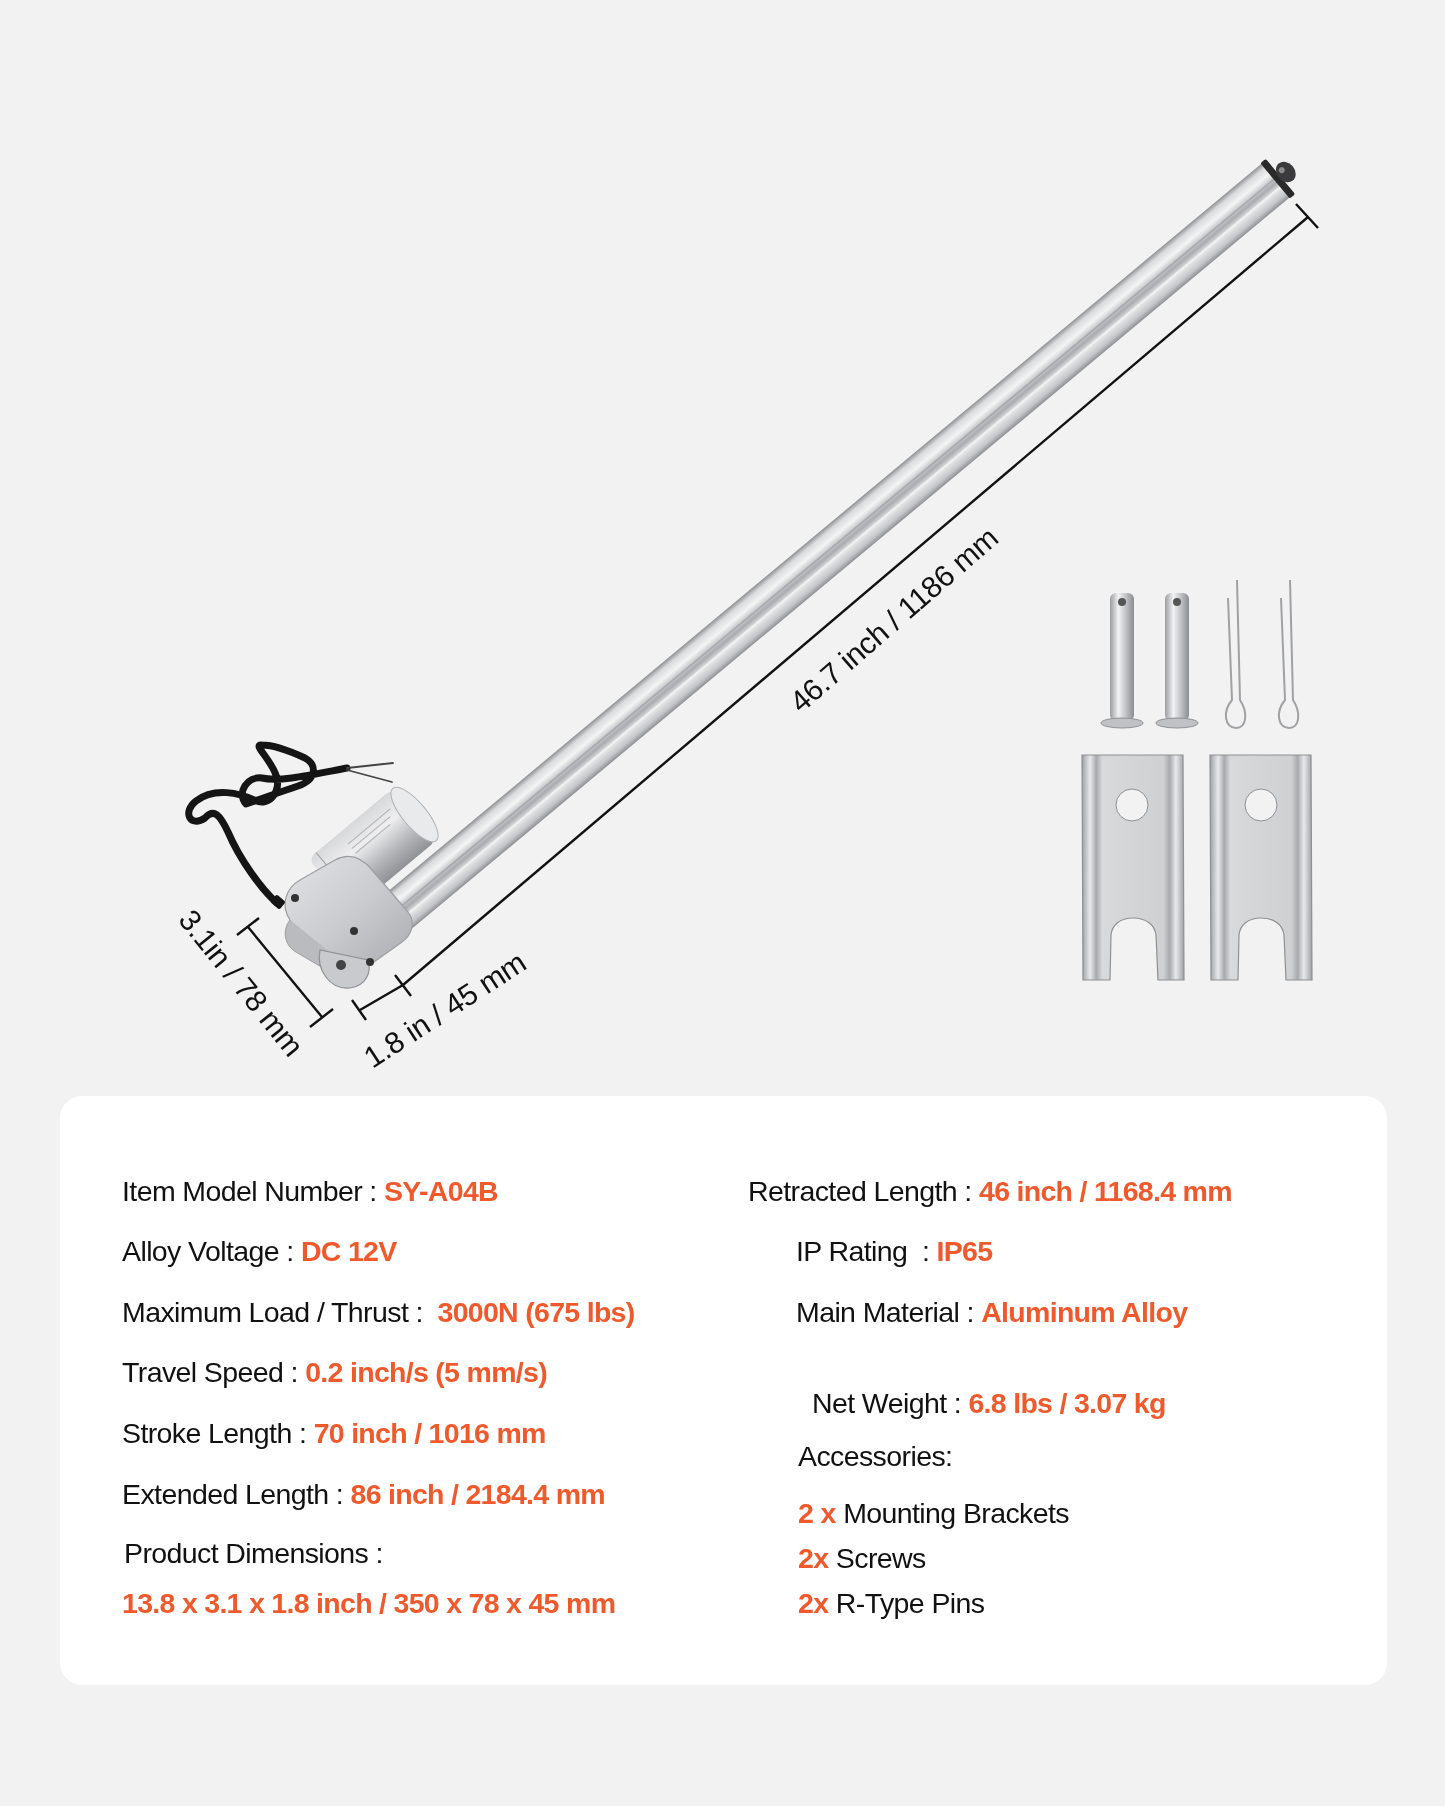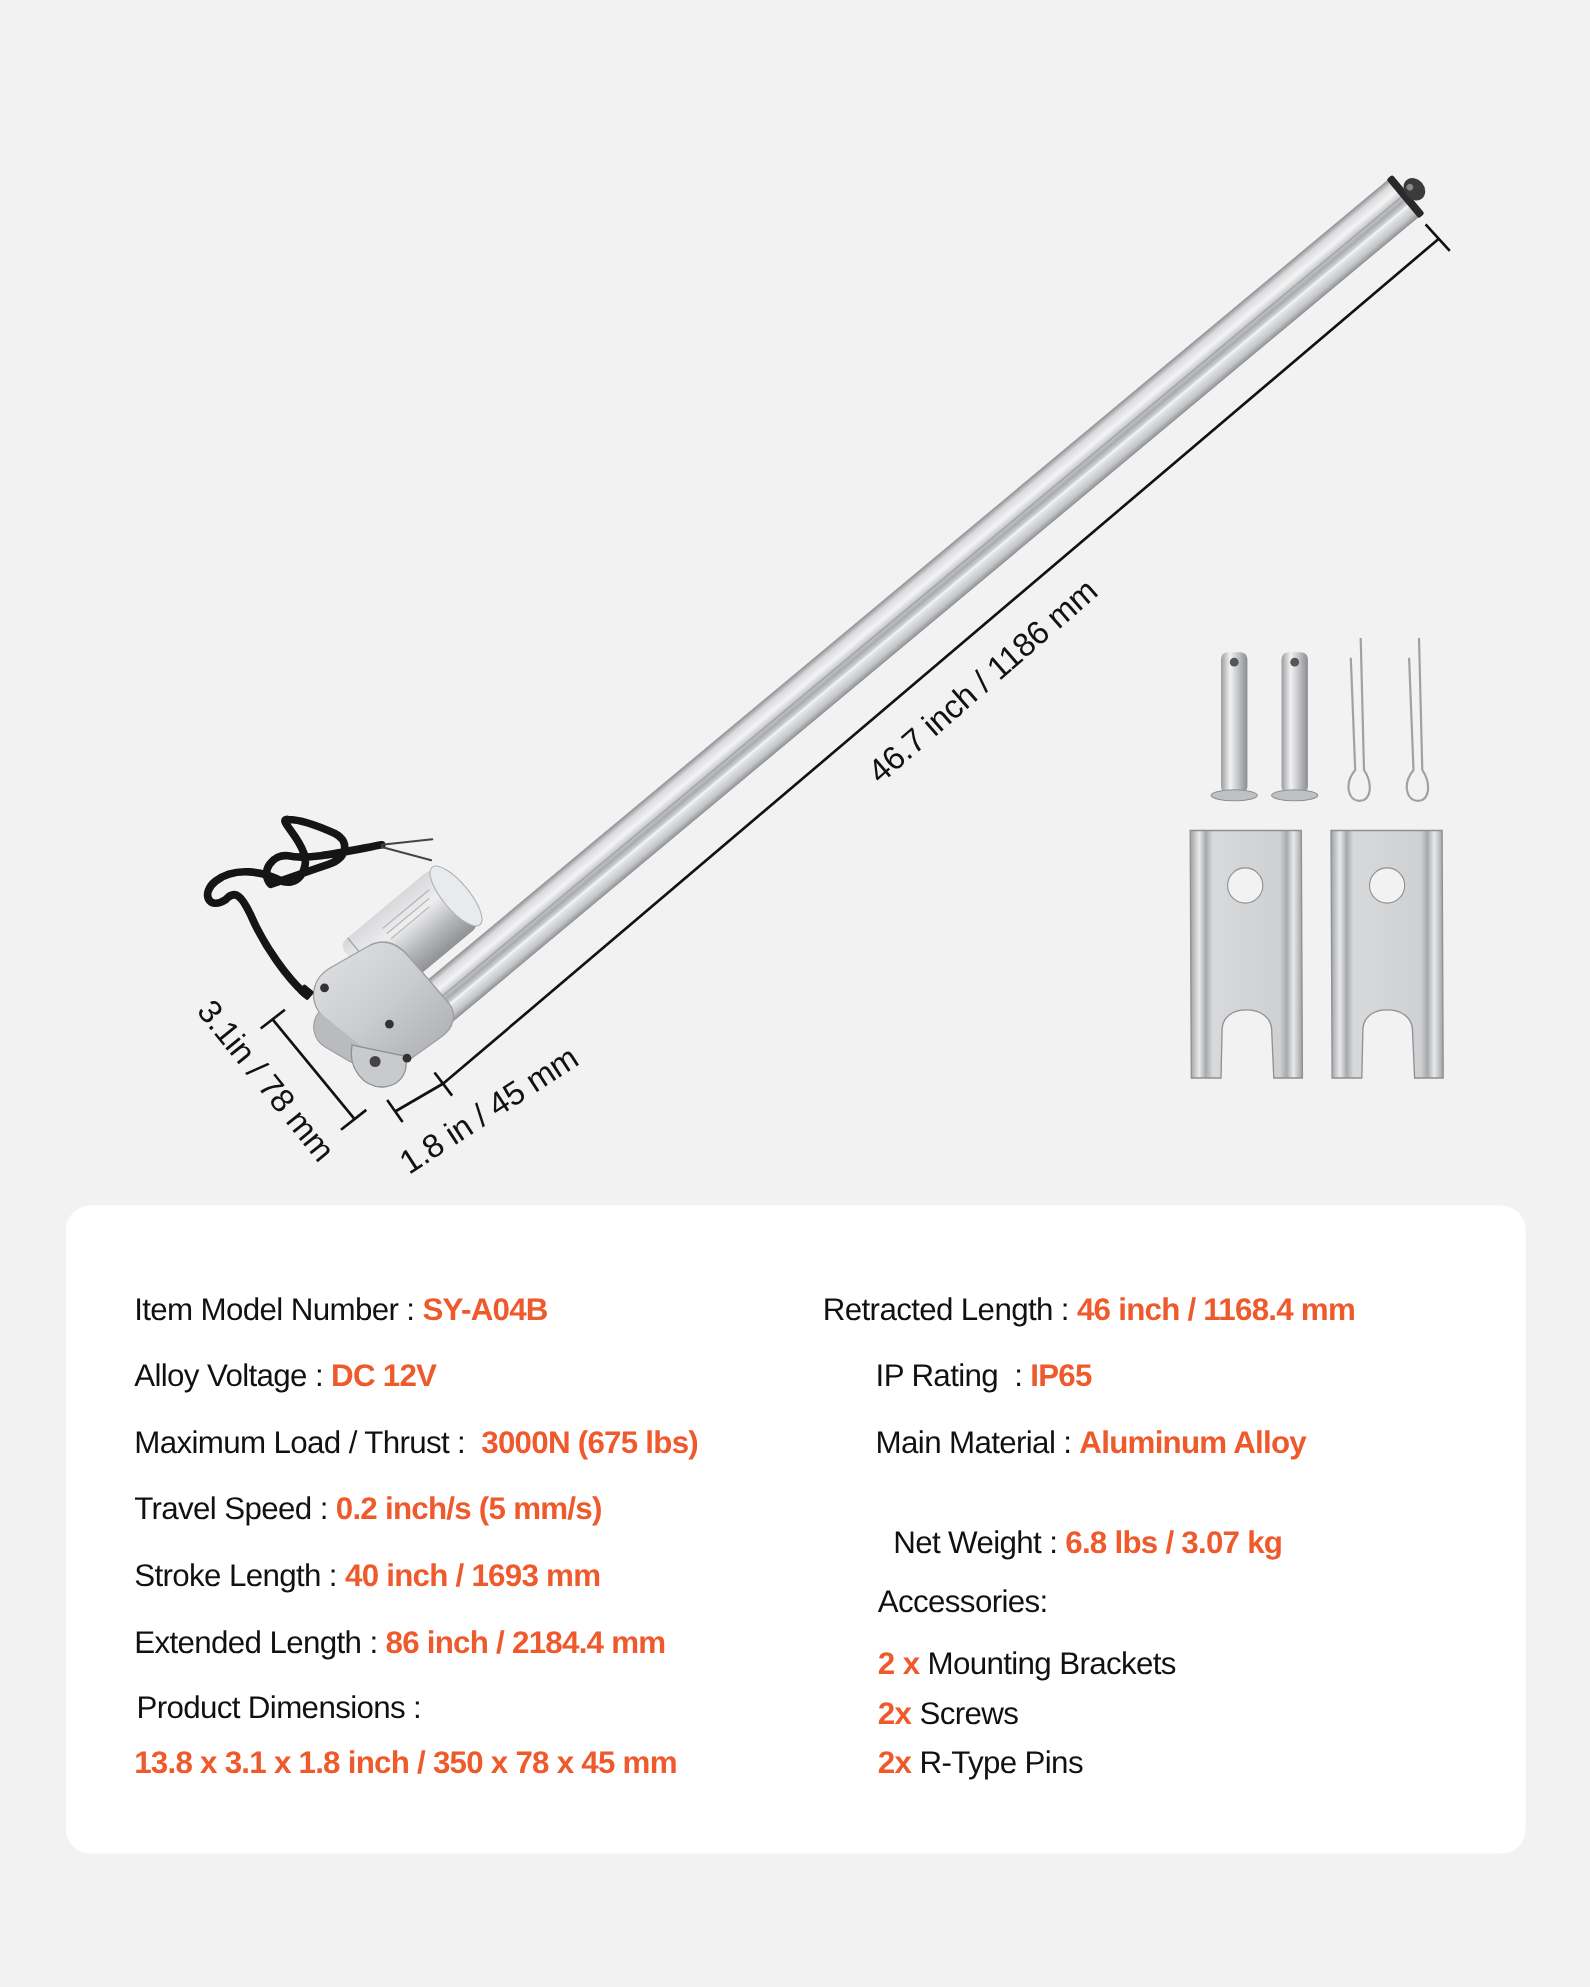--- a/index.html
+++ b/index.html
@@ -165,21 +165,21 @@
 <div class="spec-line" style="left:122px; top:1234px;">
   <span>Alloy Voltage : </span><span class="val">DC 12V</span>
 </div>
 <div class="spec-line" style="left:122px; top:1295px;">
   <span style="white-space:pre;">Maximum Load / Thrust :  </span><span class="val">3000N (675 lbs)</span>
 </div>
 <div class="spec-line" style="left:122px; top:1355px;">
   <span>Travel Speed : </span><span class="val">0.2 inch/s (5 mm/s)</span>
 </div>
 <div class="spec-line" style="left:122px; top:1416px;">
-  <span>Stroke Length : </span><span class="val">40 inch / 1693 mm</span>
+  <span>Stroke Length : </span><span class="val">70 inch / 1016 mm</span>
 </div>
 <div class="spec-line" style="left:122px; top:1477px;">
   <span>Extended Length : </span><span class="val">86 inch / 2184.4 mm</span>
 </div>
 <div class="spec-line" style="left:124px; top:1536px;">
   <span>Product Dimensions :</span>
 </div>
 <div class="spec-line" style="left:122px; top:1586px;">
   <span class="val">13.8 x 3.1 x 1.8 inch / 350 x 78 x 45 mm</span>
 </div>

